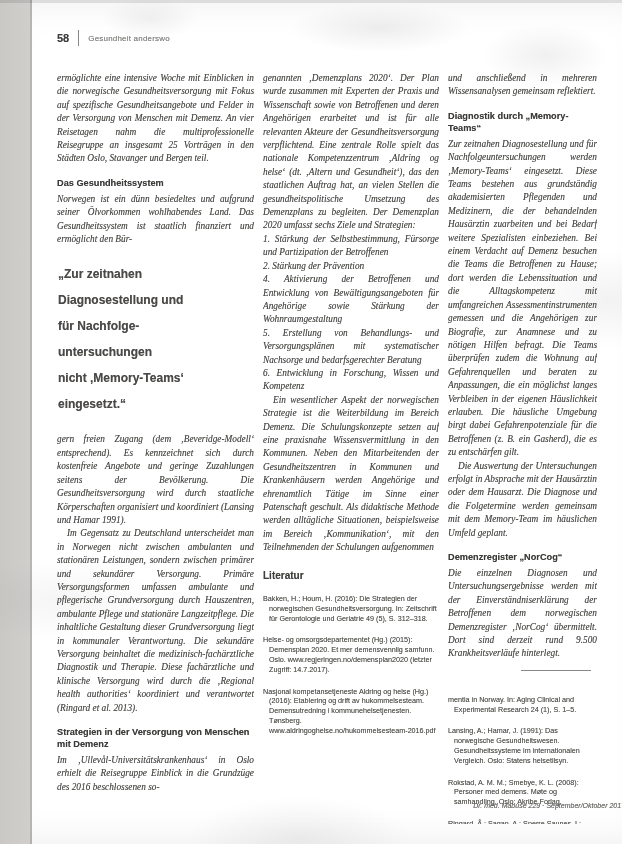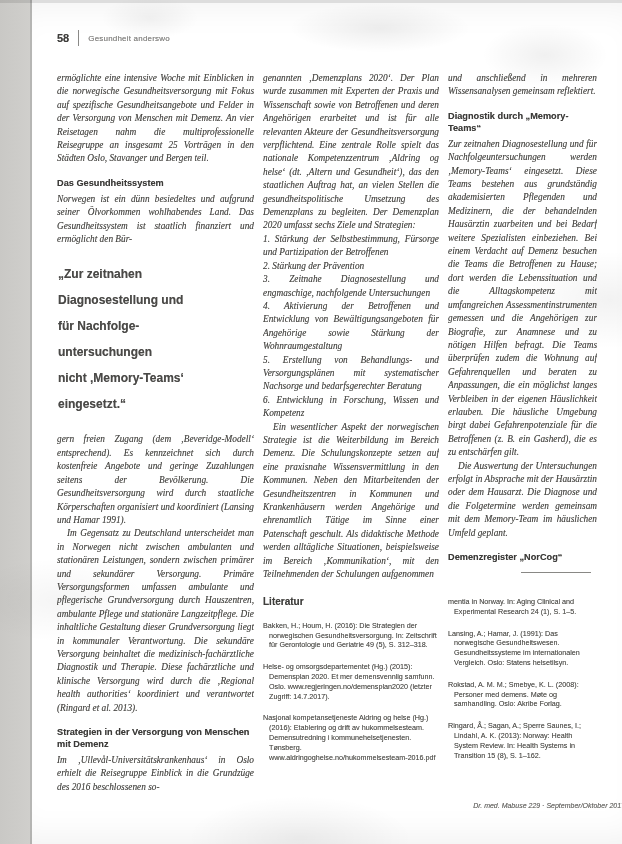--- a/index.html
+++ b/index.html
@@ -94,39 +94,39 @@
       <p class="body">gern freien Zugang (dem ‚Beveridge-Modell‘ entsprechend). Es kennzeichnet sich durch kostenfreie Angebote und geringe Zuzahlungen seitens der Bevölkerung. Die Gesundheitsversorgung wird durch staatliche Körperschaften organisiert und koordiniert (Lansing und Hamar 1991).</p>
       <p class="body indent">Im Gegensatz zu Deutschland unterscheidet man in Norwegen nicht zwischen ambulanten und stationären Leistungen, sondern zwischen primärer und sekundärer Versorgung. Primäre Versorgungsformen umfassen ambulante und pflegerische Grundversorgung durch Hauszentren, ambulante Pflege und stationäre Langzeitpflege. Die inhaltliche Gestaltung dieser Grundversorgung liegt in kommunaler Verantwortung. Die sekundäre Versorgung beinhaltet die medizinisch-fachärztliche Diagnostik und Therapie. Diese fachärztliche und klinische Versorgung wird durch die ‚Regional health authorities‘ koordiniert und verantwortet (Ringard et al. 2013).</p>
       <h3>Strategien in der Versorgung von Menschen mit Demenz</h3>
       <p class="body">Im ‚Ullevål-Universitätskrankenhaus‘ in Oslo erhielt die Reisegruppe Einblick in die Grundzüge des 2016 beschlossenen so-</p>
     </div>
 
     <div class="col col2">
       <p class="body">genannten ‚Demenzplans 2020‘. Der Plan wurde zusammen mit Experten der Praxis und Wissenschaft sowie von Betroffenen und deren Angehörigen erarbeitet und ist für alle relevanten Akteure der Gesundheitsversorgung verpflichtend. Eine zentrale Rolle spielt das nationale Kompetenzzentrum ‚Aldring og helse‘ (dt. ‚Altern und Gesundheit‘), das den staatlichen Auftrag hat, an vielen Stellen die gesundheitspolitische Umsetzung des Demenzplans zu begleiten. Der Demenzplan 2020 umfasst sechs Ziele und Strategien:</p>
       <p class="body">1. Stärkung der Selbstbestimmung, Fürsorge und Partizipation der Betroffenen</p>
       <p class="body">2. Stärkung der Prävention</p>
-      <p class="body">3. Zeitnahe Diagnosestellung und engmaschige, nachfolgende Untersuchungen</p>
       <p class="body">4. Aktivierung der Betroffenen und Entwicklung von Bewältigungsangeboten für Angehörige sowie Stärkung der Wohnraumgestaltung</p>
       <p class="body">5. Erstellung von Behandlungs- und Versorgungsplänen mit systematischer Nachsorge und bedarfsgerechter Beratung</p>
       <p class="body">6. Entwicklung in Forschung, Wissen und Kompetenz</p>
       <p class="body indent">Ein wesentlicher Aspekt der norwegischen Strategie ist die Weiterbildung im Bereich Demenz. Die Schulungskonzepte setzen auf eine praxisnahe Wissensvermittlung in den Kommunen. Neben den Mitarbeitenden der Gesundheitszentren in Kommunen und Krankenhäusern werden Angehörige und ehrenamtlich Tätige im Sinne einer Patenschaft geschult. Als didaktische Methode werden alltägliche Situationen, beispielsweise im Bereich ‚Kommunikation‘, mit den Teilnehmenden der Schulungen aufgenommen</p>
       <div class="lit">
         <h4>Literatur</h4>
         <p class="ref">Bakken, H.; Houm, H. (2016): Die Strategien der norwegischen Gesundheitsversorgung. In: Zeitschrift für Gerontologie und Geriatrie 49 (5), S. 312–318.</p>
         <p class="ref">Helse- og omsorgsdepartementet (Hg.) (2015): Demensplan 2020. Et mer demensvennlig samfunn. Oslo. www.regjeringen.no/demensplan2020 (letzter Zugriff: 14.7.2017).</p>
         <p class="ref">Nasjonal kompetansetjeneste Aldring og helse (Hg.) (2016): Etablering og drift av hukommelsesteam. Demensutredning i kommunehelsetjenesten. Tønsberg. www.aldringoghelse.no/hukommelsesteam-2016.pdf</p>
       </div>
     </div>
 
     <div class="col col3">
       <p class="body">und anschließend in mehreren Wissensanalysen gemeinsam reflektiert.</p>
       <h3>Diagnostik durch „Memory-Teams“</h3>
       <p class="body">Zur zeitnahen Diagnosestellung und für Nachfolgeuntersuchungen werden ‚Memory-Teams‘ eingesetzt. Diese Teams bestehen aus grundständig akademisierten Pflegenden und Medizinern, die der behandelnden Hausärztin zuarbeiten und bei Bedarf weitere Spezialisten einbeziehen. Bei einem Verdacht auf Demenz besuchen die Teams die Betroffenen zu Hause; dort werden die Lebenssituation und die Alltagskompetenz mit umfangreichen Assessmentinstrumenten gemessen und die Angehörigen zur Biografie, zur Anamnese und zu nötigen Hilfen befragt. Die Teams überprüfen zudem die Wohnung auf Gefahrenquellen und beraten zu Anpassungen, die ein möglichst langes Verbleiben in der eigenen Häuslichkeit erlauben. Die häusliche Umgebung birgt dabei Gefahrenpotenziale für die Betroffenen (z. B. ein Gasherd), die es zu entschärfen gilt.</p>
       <p class="body indent">Die Auswertung der Untersuchungen erfolgt in Absprache mit der Hausärztin oder dem Hausarzt. Die Diagnose und die Folgetermine werden gemeinsam mit dem Memory-Team im häuslichen Umfeld geplant.</p>
       <h3>Demenzregister „NorCog“</h3>
+      <p class="body">Die einzelnen Diagnosen und Untersuchungsergebnisse werden mit der Einverständniserklärung der Betroffenen dem norwegischen Demenzregister ‚NorCog‘ übermittelt. Dort sind derzeit rund 9.500 Krankheitsverläufe hinterlegt.</p>
       <div class="end-rule"></div>
       <p class="ref">mentia in Norway. In: Aging Clinical and Experimental Research 24 (1), S. 1–5.</p>
       <p class="ref">Lansing, A.; Hamar, J. (1991): Das norwegische Gesundheitswesen. Gesundheitssysteme im internationalen Vergleich. Oslo: Statens helsetilsyn.</p>
       <p class="ref">Rokstad, A. M. M.; Smebye, K. L. (2008): Personer med demens. Møte og samhandling. Oslo: Akribe Forlag.</p>
       <p class="ref">Ringard, Å.; Sagan, A.; Sperre Saunes, I.; Lindahl, A. K. (2013): Norway: Health System Review. In: Health Systems in Transition 15 (8), S. 1–162.</p>
     </div>
 
     <div class="footer">Dr. med. Mabuse 229 · September/Oktober 2017</div>
 
   </div>

